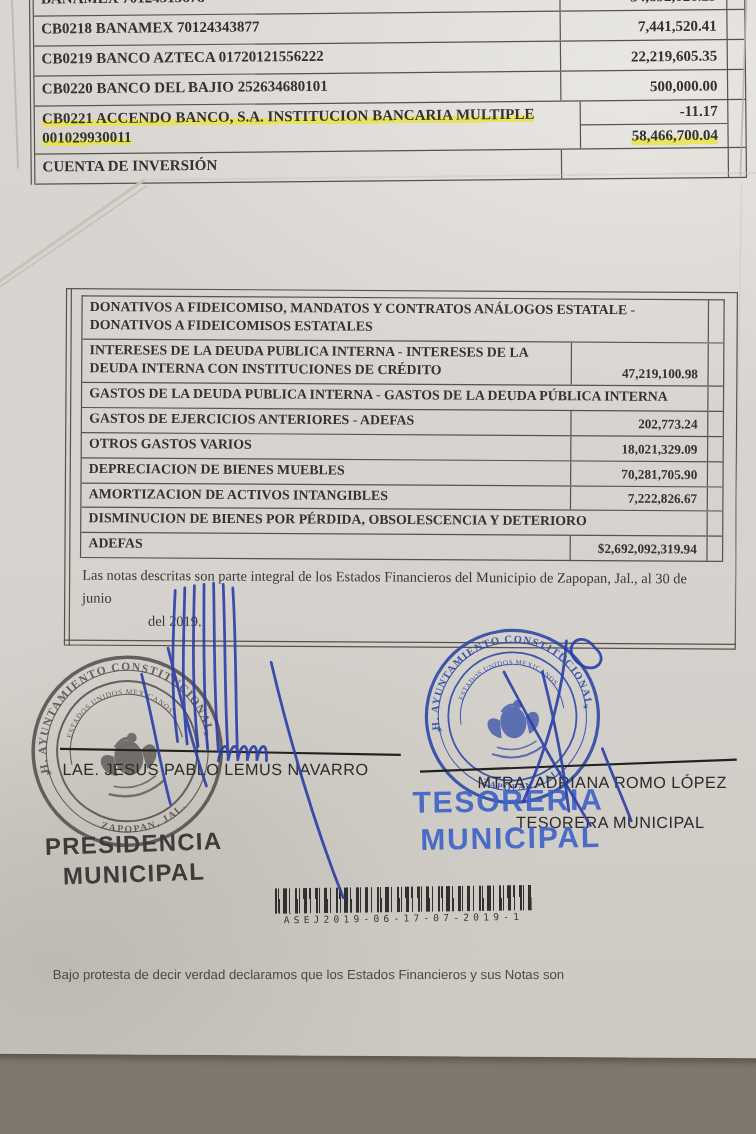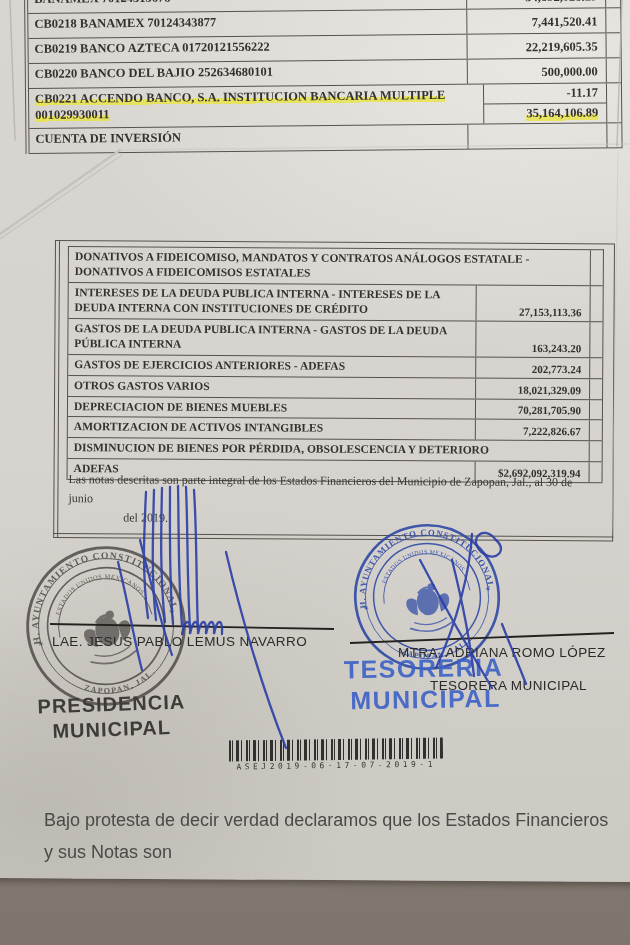--- a/index.html
+++ b/index.html
@@ -88,21 +88,21 @@
     opacity:.88;
   }
   #barcode .code{
     margin-top:1px;text-align:center;font-family:"DejaVu Sans Mono","Liberation Mono",monospace;
     font-size:8px;letter-spacing:3.5px;color:#3a3836;white-space:nowrap;
   }
   
   #declaration{
     position:absolute;left:44px;top:804px;width:572px;
     font-family:"Liberation Sans","DejaVu Sans",sans-serif;
-    font-size:18px;line-height:1.8;color:#4b4a47;
+    font-size:11px;line-height:1.8;color:#4b4a47;
   }
   
   #overlay{position:absolute;left:0;top:0;width:630px;height:945px;pointer-events:none;z-index:50;}
 </style>
 </head>
 <body>
 
 <div id="canvas">
 
   <div id="paper"></div>
@@ -126,47 +126,46 @@
       <div class="t-row">
         <div class="t-label"><span>CB0220 BANCO DEL BAJIO 252634680101</span></div>
         <div class="t-amt">500,000.00</div>
         <div class="t-tail"></div>
       </div>
       <div class="t-row">
         <div class="t-label"><span class="hl">CB0221 ACCENDO BANCO, S.A. INSTITUCION BANCARIA MULTIPLE 001029930011</span></div>
         <div class="t-amt stack">
           <div class="t-amt-sub">-11.17</div>
           <div class="t-amt-sub t-amt-sub2">
-            <span class="hl">35,164,106.89</span>
+            <span class="hl">58,466,700.04</span>
           </div>
         </div>
         <div class="t-tail"></div>
       </div>
       <div class="t-row">
         <div class="t-label bold"><span>CUENTA DE INVERSIÓN</span></div>
         <div class="t-amt bold"></div>
         <div class="t-tail"></div>
       </div>
     </div>
 
   <div id="outer-box">
     <div class="inner-left-line"></div>
     <div id="expense-table" class="scan-table">
         <div class="t-row">
           <div class="t-label"><span>DONATIVOS A FIDEICOMISO, MANDATOS Y CONTRATOS ANÁLOGOS ESTATALE - DONATIVOS A FIDEICOMISOS ESTATALES</span></div>
           <div class="t-tail"></div>
         </div>
         <div class="t-row">
           <div class="t-label"><span>INTERESES DE LA DEUDA PUBLICA INTERNA - INTERESES DE LA DEUDA INTERNA CON INSTITUCIONES DE CRÉDITO</span></div>
-          <div class="t-amt">27,153,113.36</div>
+          <div class="t-amt">47,219,100.98</div>
           <div class="t-tail"></div>
         </div>
         <div class="t-row">
           <div class="t-label"><span>GASTOS DE LA DEUDA PUBLICA INTERNA - GASTOS DE LA DEUDA PÚBLICA INTERNA</span></div>
-          <div class="t-amt">163,243.20</div>
           <div class="t-tail"></div>
         </div>
         <div class="t-row">
           <div class="t-label"><span>GASTOS DE EJERCICIOS ANTERIORES - ADEFAS</span></div>
           <div class="t-amt">202,773.24</div>
           <div class="t-tail"></div>
         </div>
         <div class="t-row">
           <div class="t-label"><span>OTROS GASTOS VARIOS</span></div>
           <div class="t-amt">18,021,329.09</div>

